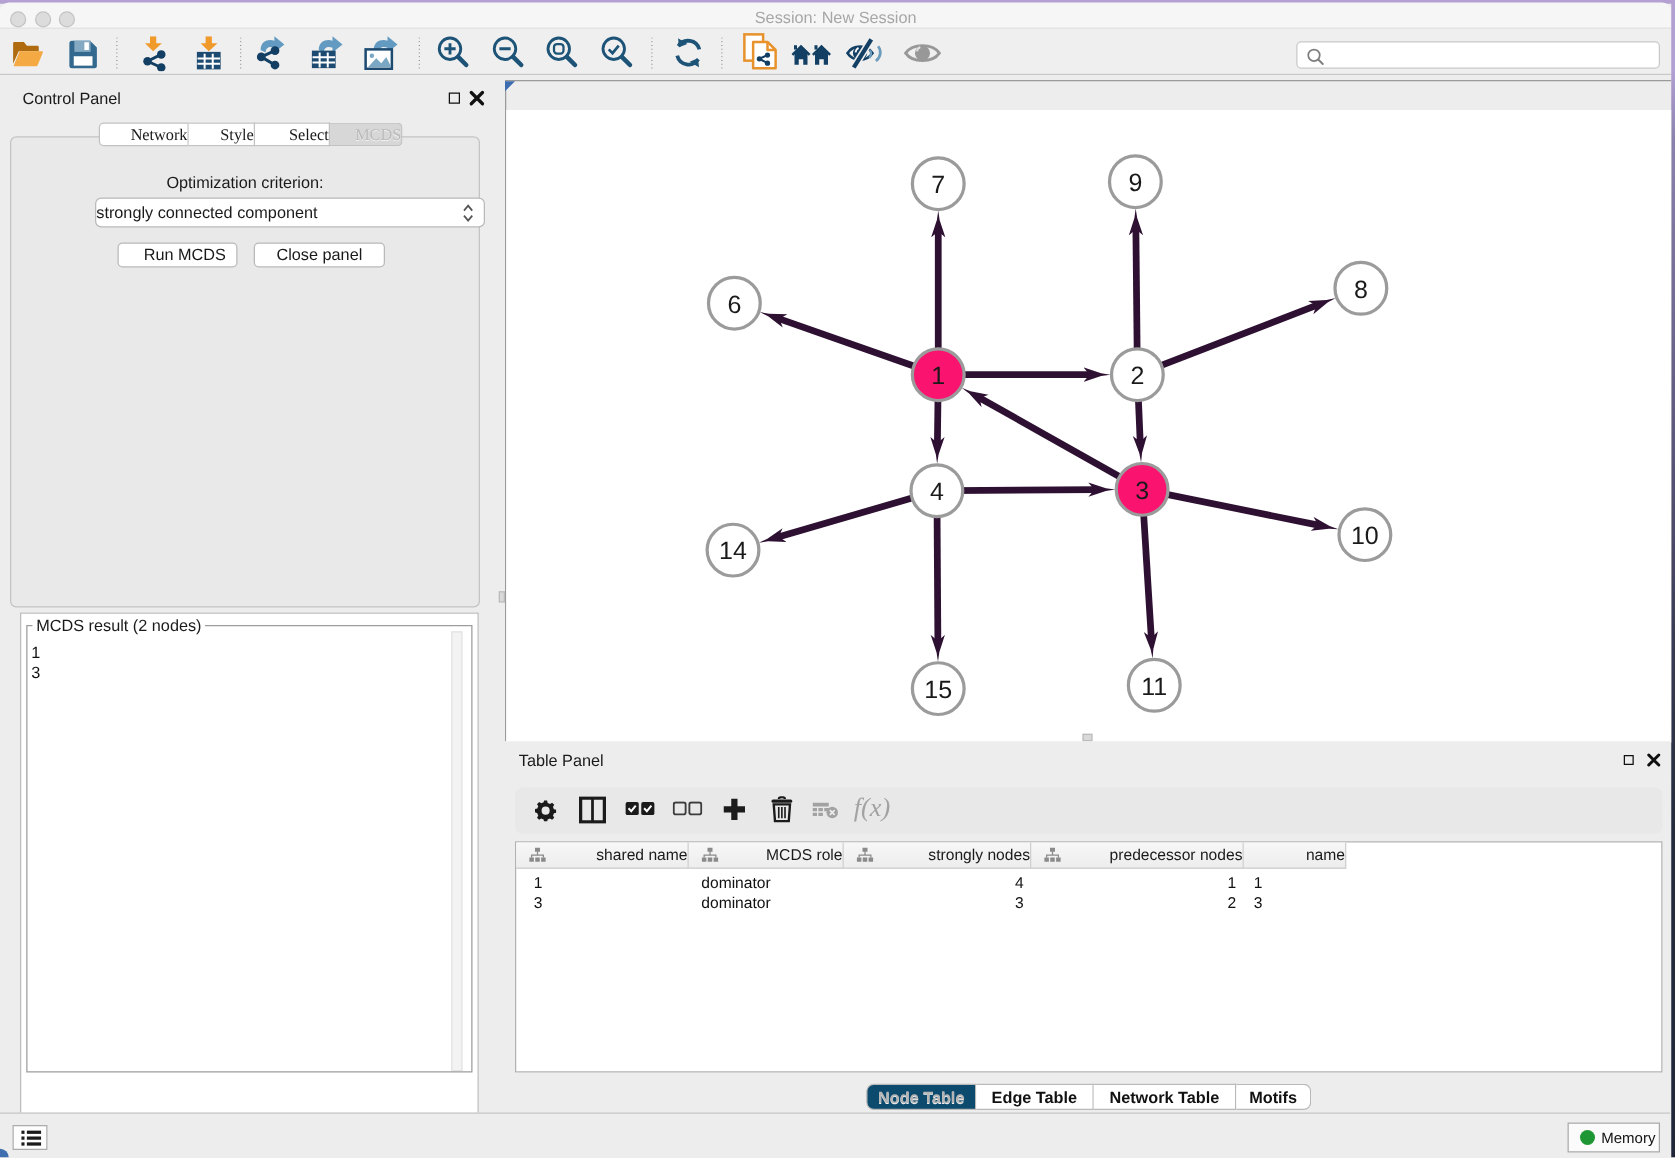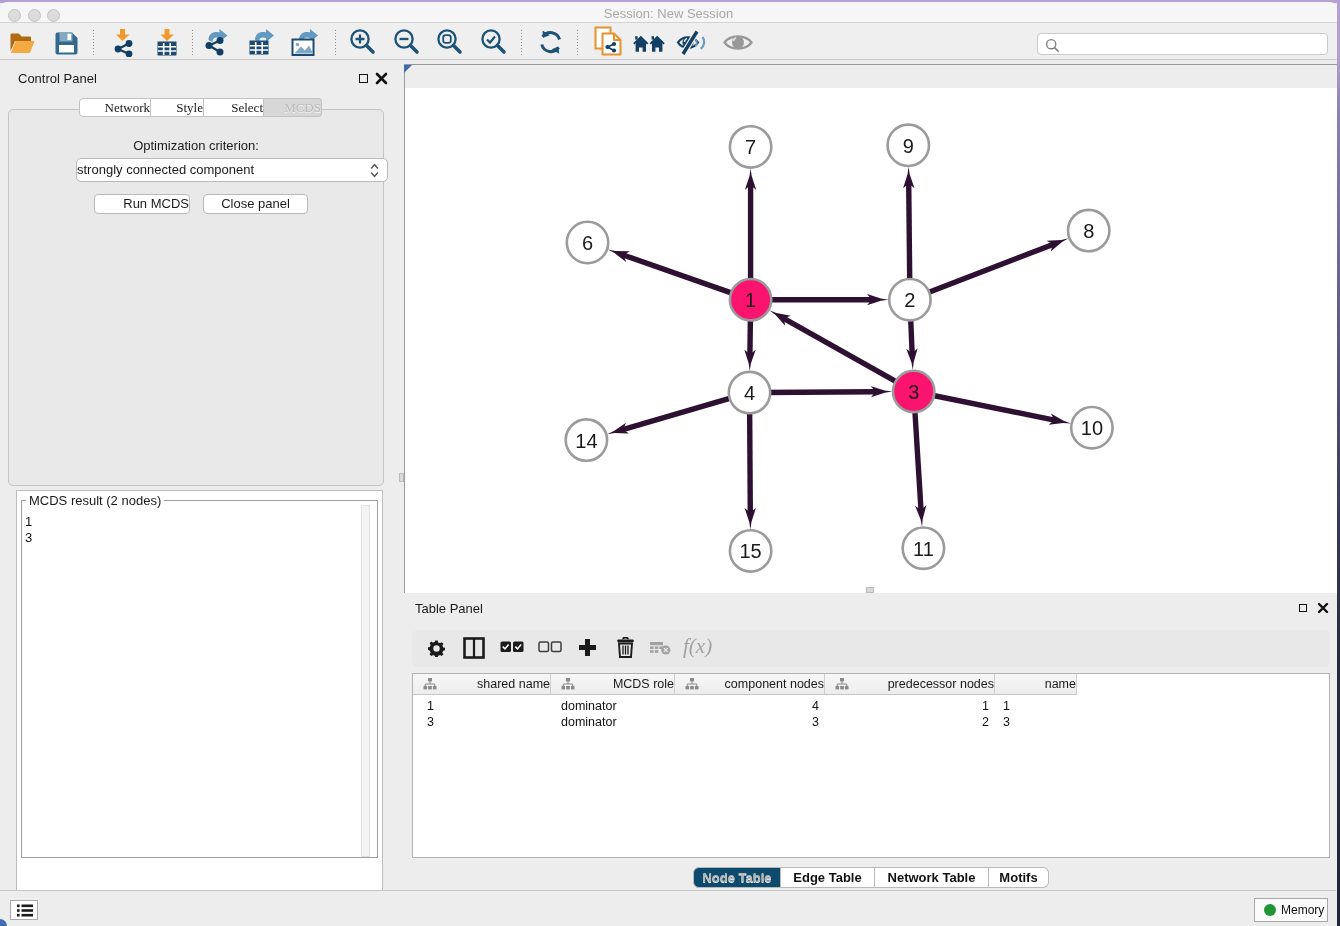--- a/index.html
+++ b/index.html
@@ -203,21 +203,21 @@
 <div class="tab" style="left:151px; width:53px; border-left:none;">Style</div>
 <div class="tab" style="left:204px; width:60px; border-left:none;">Select</div>
 <div class="tab" style="left:264px; width:58px; border-left:none; border-radius:0 4px 4px 0; background:#d7d7d7; color:#b9b9b9; text-shadow:0 1px 0 #f4f4f4;padding-left:20px;">MCDS</div>
 <div class="abs" style="left:0; top:138px; width:392px; text-align:center; font-size:13px; color:#1a1a1a;">Optimization criterion:</div>
 <div class="abs" style="left:44px; top:158px; width:312px; height:24px; background:#fff; border:1px solid #b9b9b9; border-radius:5px; font-size:13px; color:#1a1a1a; line-height:22px; margin-left:32px;">strongly connected component
   <svg style="position:absolute; right:8px; top:4px;" width="9" height="15" viewBox="0 0 9 15">
       <path d="M1.2 5.5 L4.5 1.5 L7.8 5.5" fill="none" stroke="#555" stroke-width="1.4"></path>
       <path d="M1.2 9.5 L4.5 13.5 L7.8 9.5" fill="none" stroke="#555" stroke-width="1.4"></path>
     </svg>
 </div>
-<div class="abs" style="left:94px; top:194px; width:96px; height:20px; background:#fff; border:1px solid #b9b9b9; border-radius:4px; font-size:13px; color:#1a1a1a; text-align:right; line-height:18px;">Run MCDS</div>
+<div class="abs" style="left:94px; top:194px; width:96px; height:20px; background:#fff; border:1px solid #b9b9b9; border-radius:4px; font-size:13px; color:#1a1a1a; text-align:left; line-height:18px;padding-left:20px;">Run MCDS</div>
 <div class="abs" style="left:203px; top:194px; width:105px; height:20px; background:#fff; border:1px solid #b9b9b9; border-radius:4px; font-size:13px; color:#1a1a1a; text-align:center; line-height:18px;">Close panel</div>
 <div class="abs" id="mcds-white">
   <div id="mcds-scroll"></div>
   <div id="mcds-field">
     <div id="mcds-legend">MCDS result (2 nodes)</div>
     <div style="position:absolute; left:3px; top:13px; font-size:13px; color:#111; line-height:15.5px;">1<br>3</div>
   </div>
 </div>
 
 <div class="abs" style="left:404px; top:65px; width:0; height:0; border-top:8px solid #3e6cb0; border-right:8px solid transparent; z-index:5;"></div>
@@ -353,21 +353,21 @@
             </g>
           </svg><span style="padding-left:14px;">MCDS role</span></div>
       <div class="th" style="left:262px; width:150px;"><svg class="orgico" style="left:10px;" width="14" height="12" viewBox="0 0 14 12">
             <g fill="#8a8a8a">
               <rect x="5" y="0" width="4" height="3.4"></rect>
               <rect x="0.5" y="8" width="3.6" height="3.4"></rect>
               <rect x="5.2" y="8" width="3.6" height="3.4"></rect>
               <rect x="9.9" y="8" width="3.6" height="3.4"></rect>
               <path d="M7,3 v3 M2.3,8 v-2 h9.4 v2" fill="none" stroke="#8a8a8a" stroke-width="1"></path>
             </g>
-          </svg><span style="padding-left:14px;">component nodes</span></div>
+          </svg><span style="padding-left:14px;">strongly nodes</span></div>
       <div class="th" style="left:412px; width:170px;"><svg class="orgico" style="left:10px;" width="14" height="12" viewBox="0 0 14 12">
             <g fill="#8a8a8a">
               <rect x="5" y="0" width="4" height="3.4"></rect>
               <rect x="0.5" y="8" width="3.6" height="3.4"></rect>
               <rect x="5.2" y="8" width="3.6" height="3.4"></rect>
               <rect x="9.9" y="8" width="3.6" height="3.4"></rect>
               <path d="M7,3 v3 M2.3,8 v-2 h9.4 v2" fill="none" stroke="#8a8a8a" stroke-width="1"></path>
             </g>
           </svg><span style="padding-left:14px;">predecessor nodes</span></div>
       <div class="th" style="left:582px; width:82px;">name</div>

